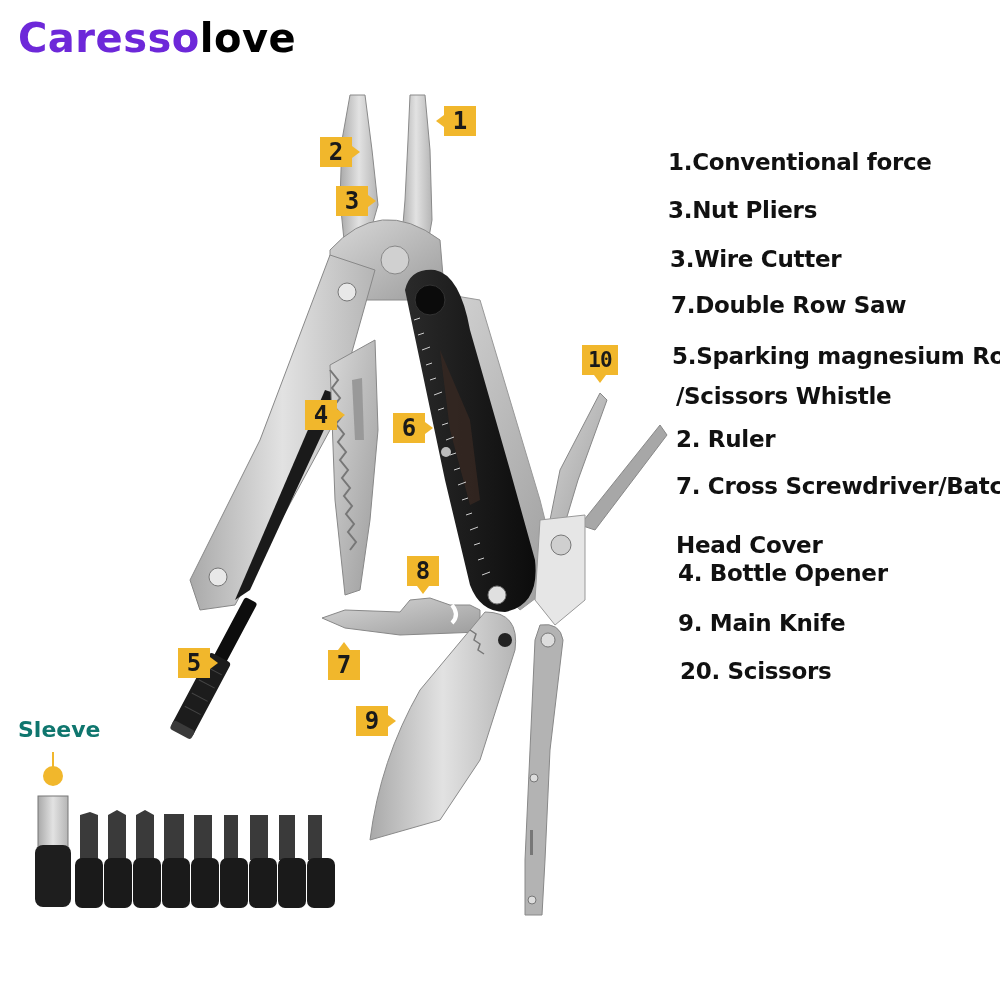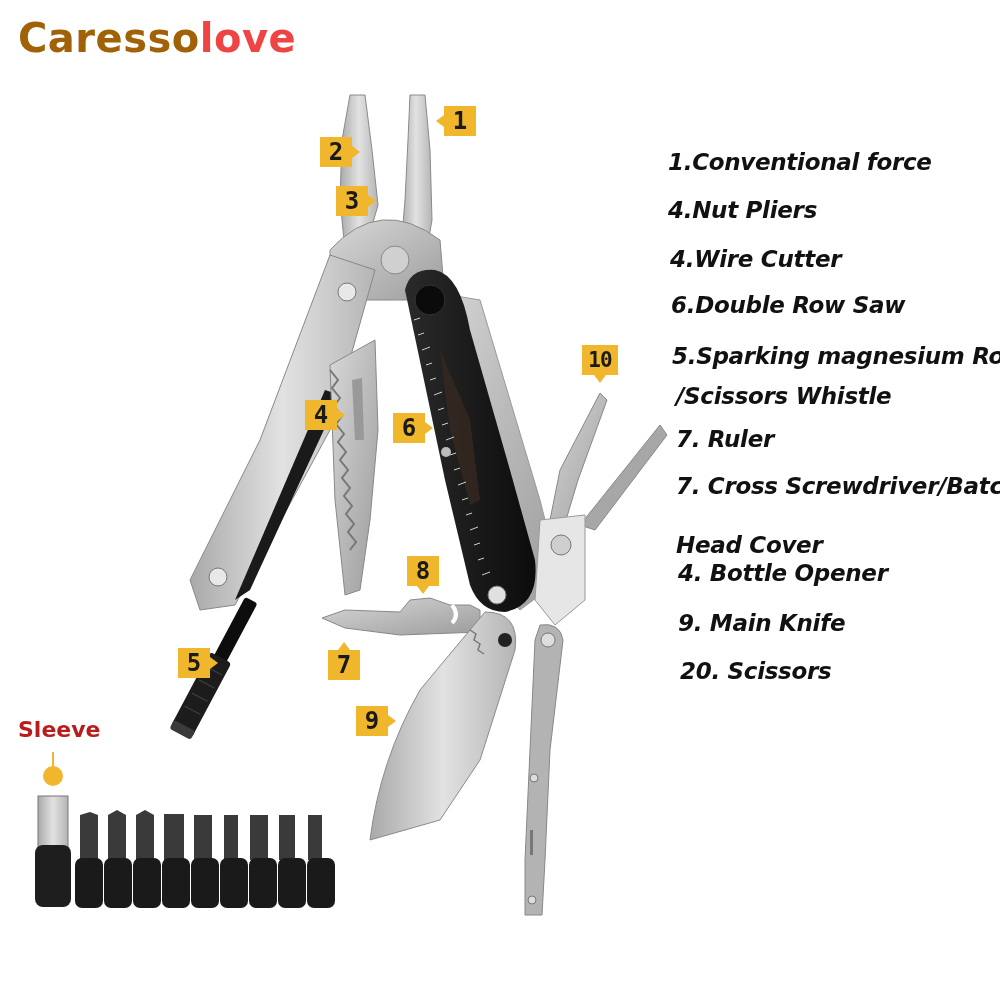--- a/index.html
+++ b/index.html
@@ -1,39 +1,39 @@
 <!DOCTYPE html>
 <html><head>
 <meta charset="utf-8">
 <style>
   html, body { margin: 0; padding: 0; background: #ffffff; }
   body { width: 1000px; height: 1000px; position: relative; overflow: hidden;
          font-family: "DejaVu Sans", "Liberation Sans", sans-serif; }
   .brand { position: absolute; left: 18px; top: 12px; font-size: 40px; font-weight: bold;
            letter-spacing: 0.5px; line-height: 52px; }
-  .brand .b1 { color: #a16207; }
-  .brand .b2 { color: #ef4444; }
+  .brand .b1 { color: #6d28d9; }
+  .brand .b2 { color: #000000; }
   .legend { position: absolute; left: 0; top: 0; }
   .legend-item { position: absolute; font-size: 23px; font-weight: bold; color: #111;
-                 white-space: nowrap; line-height: 28px; letter-spacing: -0.3px; font-style: italic; }
+                 white-space: nowrap; line-height: 28px; letter-spacing: -0.3px; }
   .badge { position: absolute; background: #f1b72c; color: #1a1a1a; font-weight: bold;
            font-family: "DejaVu Sans Mono", "Liberation Mono", monospace;
            font-size: 24px; display: flex; align-items: center; justify-content: center;
            width: 32px; height: 30px; }
   .badge.wide { width: 36px; font-size: 21px; letter-spacing: -1px; }
   .badge::after { content: ""; position: absolute; width: 0; height: 0; }
   .badge.ptr-right::after { right: -8px; top: 50%; margin-top: -6px;
      border-top: 6px solid transparent; border-bottom: 6px solid transparent; border-left: 8px solid #f1b72c; }
   .badge.ptr-left::after { left: -8px; top: 50%; margin-top: -6px;
      border-top: 6px solid transparent; border-bottom: 6px solid transparent; border-right: 8px solid #f1b72c; }
   .badge.ptr-down::after { bottom: -8px; left: 50%; margin-left: -6px;
      border-left: 6px solid transparent; border-right: 6px solid transparent; border-top: 8px solid #f1b72c; }
   .badge.ptr-up::after { top: -8px; left: 50%; margin-left: -6px;
      border-left: 6px solid transparent; border-right: 6px solid transparent; border-bottom: 8px solid #f1b72c; }
-  .sleeve-label { position: absolute; left: 18px; top: 717px; font-size: 22px; font-weight: bold; color: #b91c1c; }
+  .sleeve-label { position: absolute; left: 18px; top: 717px; font-size: 22px; font-weight: bold; color: #0f766e; }
   .sleeve-line { position: absolute; left: 52px; top: 752px; width: 2px; height: 16px; background: #f1b72c; }
   .sleeve-dot { position: absolute; left: 43px; top: 766px; width: 20px; height: 20px; border-radius: 50%; background: #f1b72c; }
   svg.art { position: absolute; left: 0; top: 0; }
 </style>
 </head>
 <body>
 
 <div class="brand">
   <span class="b1">Caresso</span><span class="b2">love</span>
 </div>
@@ -194,26 +194,26 @@
   </div>
 <div class="badge ptr-right" style="left:356px; top:706px;">
     <span>9</span>
   </div>
 <div class="badge wide ptr-down" style="left:582px; top:345px;">
     <span>10</span>
   </div>
 
 <div class="legend">
   <div class="legend-item" style="left:668px; top:148px;">1.Conventional force</div>
-  <div class="legend-item" style="left:668px; top:196px;">4.Nut Pliers</div>
-  <div class="legend-item" style="left:670px; top:245px;">4.Wire Cutter</div>
-  <div class="legend-item" style="left:671px; top:291px;">6.Double Row Saw</div>
+  <div class="legend-item" style="left:668px; top:196px;">3.Nut Pliers</div>
+  <div class="legend-item" style="left:670px; top:245px;">3.Wire Cutter</div>
+  <div class="legend-item" style="left:671px; top:291px;">7.Double Row Saw</div>
   <div class="legend-item" style="left:672px; top:342px;">5.Sparking magnesium Rod</div>
   <div class="legend-item" style="left:676px; top:382px;">/Scissors Whistle</div>
-  <div class="legend-item" style="left:676px; top:425px;">7. Ruler</div>
+  <div class="legend-item" style="left:676px; top:425px;">2. Ruler</div>
   <div class="legend-item" style="left:676px; top:472px;">7. Cross Screwdriver/Batch</div>
   <div class="legend-item" style="left:676px; top:531px;">Head Cover</div>
   <div class="legend-item" style="left:678px; top:559px;">4. Bottle Opener</div>
   <div class="legend-item" style="left:678px; top:609px;">9. Main Knife</div>
   <div class="legend-item" style="left:680px; top:657px;">20. Scissors</div>
 </div>
 
 <div class="sleeve-label">Sleeve</div>
 <div class="sleeve-line"></div>
 <div class="sleeve-dot"></div>

